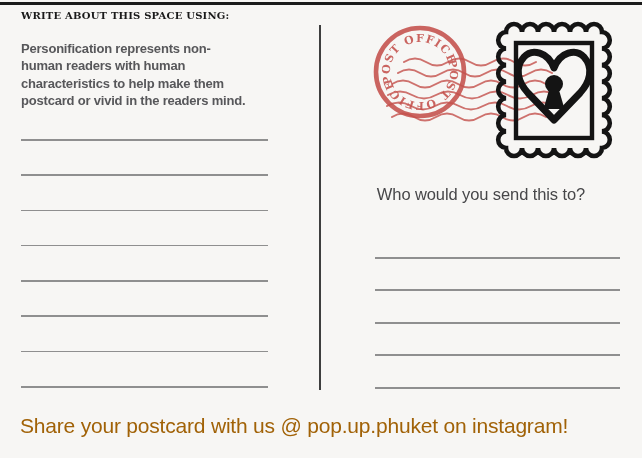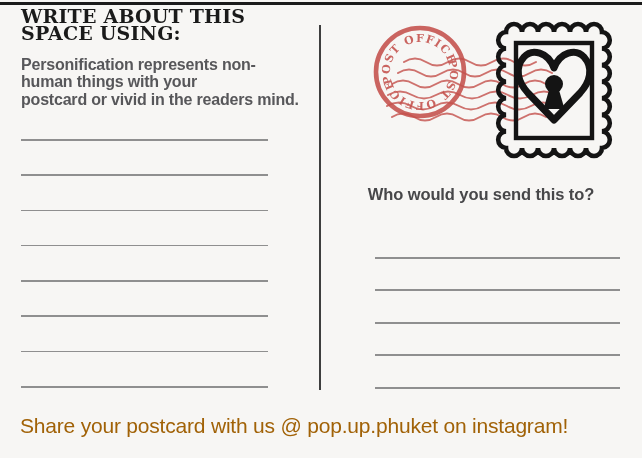--- a/index.html
+++ b/index.html
@@ -11,39 +11,39 @@
     font-family:"Liberation Sans", sans-serif;
   }
   .top-border{
     position:absolute;left:0;top:2px;width:642px;height:2.5px;
     background:#1b1b1b;
   }
   .title-block{
     position:absolute;left:21px;top:8px;width:290px;
     font-family:"DejaVu Serif", serif;
     font-weight:700;color:#1a1a1a;
-    font-size:19px;line-height:16.5px;letter-spacing:.2px;
+    font-size:10px;line-height:16.5px;letter-spacing:.2px;
   }
   .description{
-    position:absolute;left:21px;top:56px;width:290px;
+    position:absolute;left:21px;top:40px;width:290px;
     font-weight:700;color:#57575a;
-    font-size:16px;line-height:17.4px;letter-spacing:-0.2px;
+    font-size:13px;line-height:17.4px;letter-spacing:-0.2px;
   }
   .wlines{position:absolute;display:flex;flex-direction:column;}
   .wlines.left{left:21px;top:139px;width:247px;gap:33.7px;}
   .wlines.right{left:375px;top:257px;width:245px;gap:30.9px;}
   .wline{height:1.6px;background:#8f8f8f;width:100%;}
   .divider{
     position:absolute;left:319px;top:25px;width:2.2px;height:365px;
     background:#3e3e3e;
   }
   .stamp-art{position:absolute;left:358px;top:8px;width:262px;height:160px;}
   .question{
     position:absolute;left:320px;top:185px;width:322px;
-    text-align:center;font-weight:700;font-size:16.5px;
+    text-align:center;font-weight:400;font-size:16.5px;
     color:#474749;letter-spacing:-0.1px;
   }
   .footer{
     position:absolute;left:20px;top:414px;width:620px;
     font-size:21px;color:#a16207;letter-spacing:-0.2px;
   }
   .postmark-text{
     font-family:"DejaVu Serif", serif;
     font-weight:700;font-size:11px;letter-spacing:1.2px;
     fill:#c4514c;
@@ -55,21 +55,22 @@
 <div class="page">
 
   <div class="top-border"></div>
 
   <div class="title-block">
     <div>WRITE ABOUT THIS SPACE USING:</div>
   </div>
 
   <div class="description">
     <div>Personification represents non-</div>
-    <div>human things with your</div>
+    <div>human readers with human</div>
+    <div>characteristics to help make them</div>
     <div>postcard or vivid in the readers mind.</div>
   </div>
 
   <div class="wlines left">
       <div class="wline"></div>
       <div class="wline"></div>
       <div class="wline"></div>
       <div class="wline"></div>
       <div class="wline"></div>
       <div class="wline"></div>

